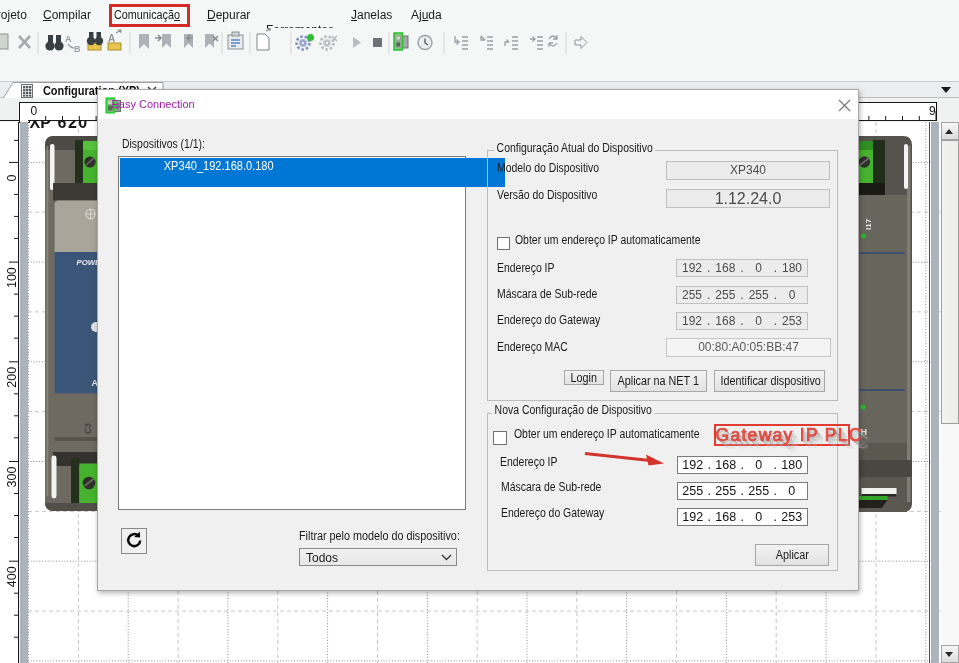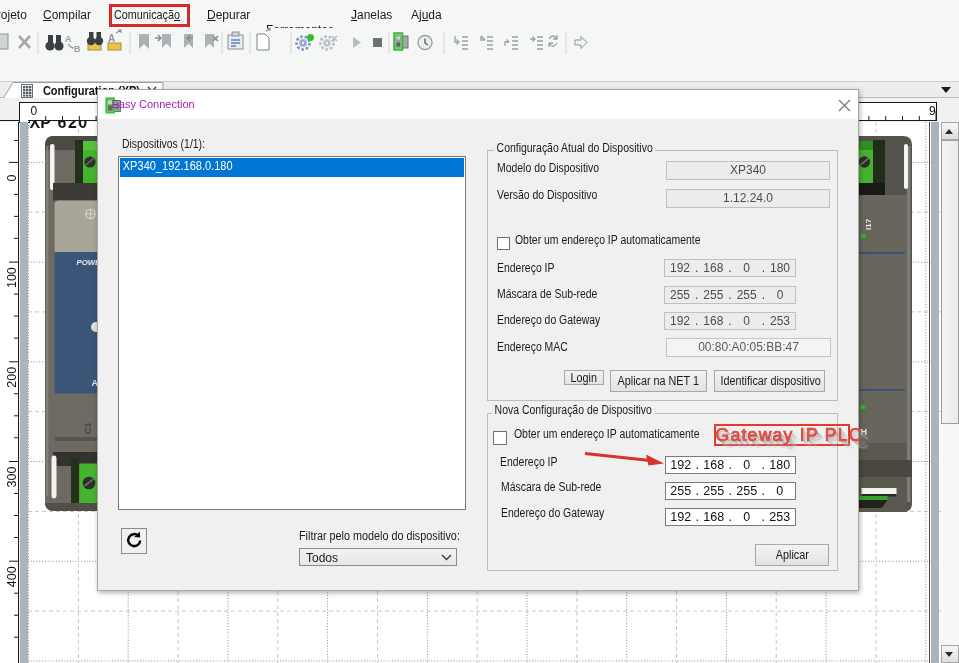--- a/index.html
+++ b/index.html
@@ -1,21 +1,21 @@
 <!DOCTYPE html>
 <html><head>
 <meta charset="utf-8">
 <style>
   html,body{margin:0;padding:0;}
   #root{position:relative;width:959px;height:663px;overflow:hidden;
     font-family:"Liberation Sans",sans-serif;background:#f5f6f6;}
   .abs{position:absolute;}
   .lbl{position:absolute;font-size:12px;color:#1a1a1a;white-space:nowrap;}
   .lb{position:absolute;font-size:12px;color:#1a1a1a;white-space:nowrap;transform:scaleX(.87);transform-origin:0 50%;}
-  .fld{position:absolute;box-sizing:border-box;font-size:12px;white-space:nowrap;display:flex;align-items:center;}
+  .fld{position:absolute;box-sizing:border-box;font-size:12px;white-space:nowrap;display:flex;align-items:center;margin-left:12px;}
   .fld span{flex:1;text-align:center;}
   .fld i{flex:0 0 2px;font-style:normal;}
   .abs div,.abs span{white-space:nowrap;}
   #dialog div{white-space:nowrap;}
   .winbtn{position:absolute;background:linear-gradient(#f3f3f3,#e2e2e2);border:1px solid #a8a8a8;
     box-sizing:border-box;font-family:"Liberation Sans",sans-serif;font-size:12px;color:#1a1a1a;
     padding:0;text-align:center;white-space:nowrap;}
   .winbtn>span{display:inline-block;transform:scaleX(.9);transform-origin:center;white-space:nowrap;}
 </style>
 </head>
@@ -351,21 +351,21 @@
     <div class="abs" style="left:14px;top:8px;font-size:11px;color:#a21caf;">Easy Connection</div>
     <svg class="abs" style="left:740px;top:9px;" width="13" height="13" viewBox="0 0 13 13">
       <g stroke="#7a7a7a" stroke-width="1.2">
           <line x1="1" y1="1" x2="12" y2="12"></line>
           <line x1="12" y1="1" x2="1" y2="12"></line>
         </g>
     </svg>
 
     <div class="lb" style="left:24px;top:47.5px;">Dispositivos (1/1):</div>
     <div class="abs" style="left:20px;top:66.5px;width:348px;height:354px;background:#fff;border:1px solid #7a7a7a;box-sizing:border-box;">
-      <div class="abs" style="left:1px;top:0.5px;width:344.5px;height:19px;background:#0077d4;color:#fff;font-size:12px;line-height:16.5px;"><span style="display:inline-block;padding-left:3px;transform:scaleX(.92);transform-origin:0 50%;">XP340_192.168.0.180</span></div>
+      <div class="abs" style="left:1px;top:0.5px;width:344.5px;height:29px;background:#0077d4;color:#fff;font-size:12px;line-height:16.5px;padding-left:41px;"><span style="display:inline-block;padding-left:3px;transform:scaleX(.92);transform-origin:0 50%;">XP340_192.168.0.180</span></div>
     </div>
 
     <div class="abs" style="left:23.5px;top:438px;width:26px;height:26px;background:#f0f0f0;border:1px solid #8a8a8a;box-sizing:border-box;"></div>
     <svg class="abs" style="left:27.5px;top:441.5px;" width="19" height="19" viewBox="0 0 19 19">
       <path d="M15.2 9.5 a6 6 0 1 1 -1.8 -4.7" fill="none" stroke="#0a0a0a" stroke-width="2.5"></path>
       <path d="M14.8 0.5 l0.4 6 l-6 -0.5 z" fill="#0a0a0a"></path>
     </svg>
 
     <div class="lb" style="left:201px;top:439.5px;transform:scaleX(.90);">Filtrar pelo modelo do dispositivo:</div>
     <div class="abs" style="left:201.5px;top:458px;width:158px;height:18px;background:linear-gradient(#f1f1f1,#e7e7e7);border:1px solid #8a8a8a;box-sizing:border-box;">
@@ -374,21 +374,21 @@
         <path d="M1 1 l4.5 4.5 L10 1" fill="none" stroke="#3a3a3a" stroke-width="1.4"></path>
       </svg>
     </div>
 
     <div class="abs" style="left:389px;top:60px;width:351px;height:251px;border:1px solid #bcbcbc;box-sizing:border-box;"></div>
     <div class="lb" style="left:396px;top:51px;background:#f0f0f0;padding:0 3px;">Configuração Atual do Dispositivo</div>
 
     <div class="lb" style="left:399.5px;top:71px;">Modelo do Dispositivo</div>
     <div class="abs" style="left:568.5px;top:71.5px;width:164px;height:19px;background:#ececec;border:1px solid #c0c0c0;box-sizing:border-box;font-size:12px;color:#4c4c4c;text-align:center;line-height:17px;">XP340</div>
     <div class="lb" style="left:399.5px;top:98.5px;">Versão do Dispositivo</div>
-    <div class="abs" style="left:568.5px;top:99px;width:164px;height:19px;background:#ececec;border:1px solid #c0c0c0;box-sizing:border-box;font-size:12px;color:#4c4c4c;text-align:center;line-height:17px;">1.12.24.0</div>
+    <div class="abs" style="left:568.5px;top:99px;width:164px;height:19px;background:#ececec;border:1px solid #c0c0c0;box-sizing:border-box;font-size:16px;color:#4c4c4c;text-align:center;line-height:17px;">1.12.24.0</div>
 
     <div class="abs" style="left:399.5px;top:147.5px;width:13px;height:13px;background:#fff;border:1px solid #707070;box-sizing:border-box;"></div>
     <div class="lb" style="left:417px;top:143px;">Obter um endereço IP automaticamente</div>
 
     <div class="lb" style="left:399.5px;top:171px;">Endereço IP</div>
     <div class="fld" style="left:566.5px;top:169.5px;width:132px;height:18px;background:#ececec;border:1px solid #c0c0c0;color:#4c4c4c;">
         <span>192</span>
         <i>.</i>
         <span>168</span>
         <i>.</i>

